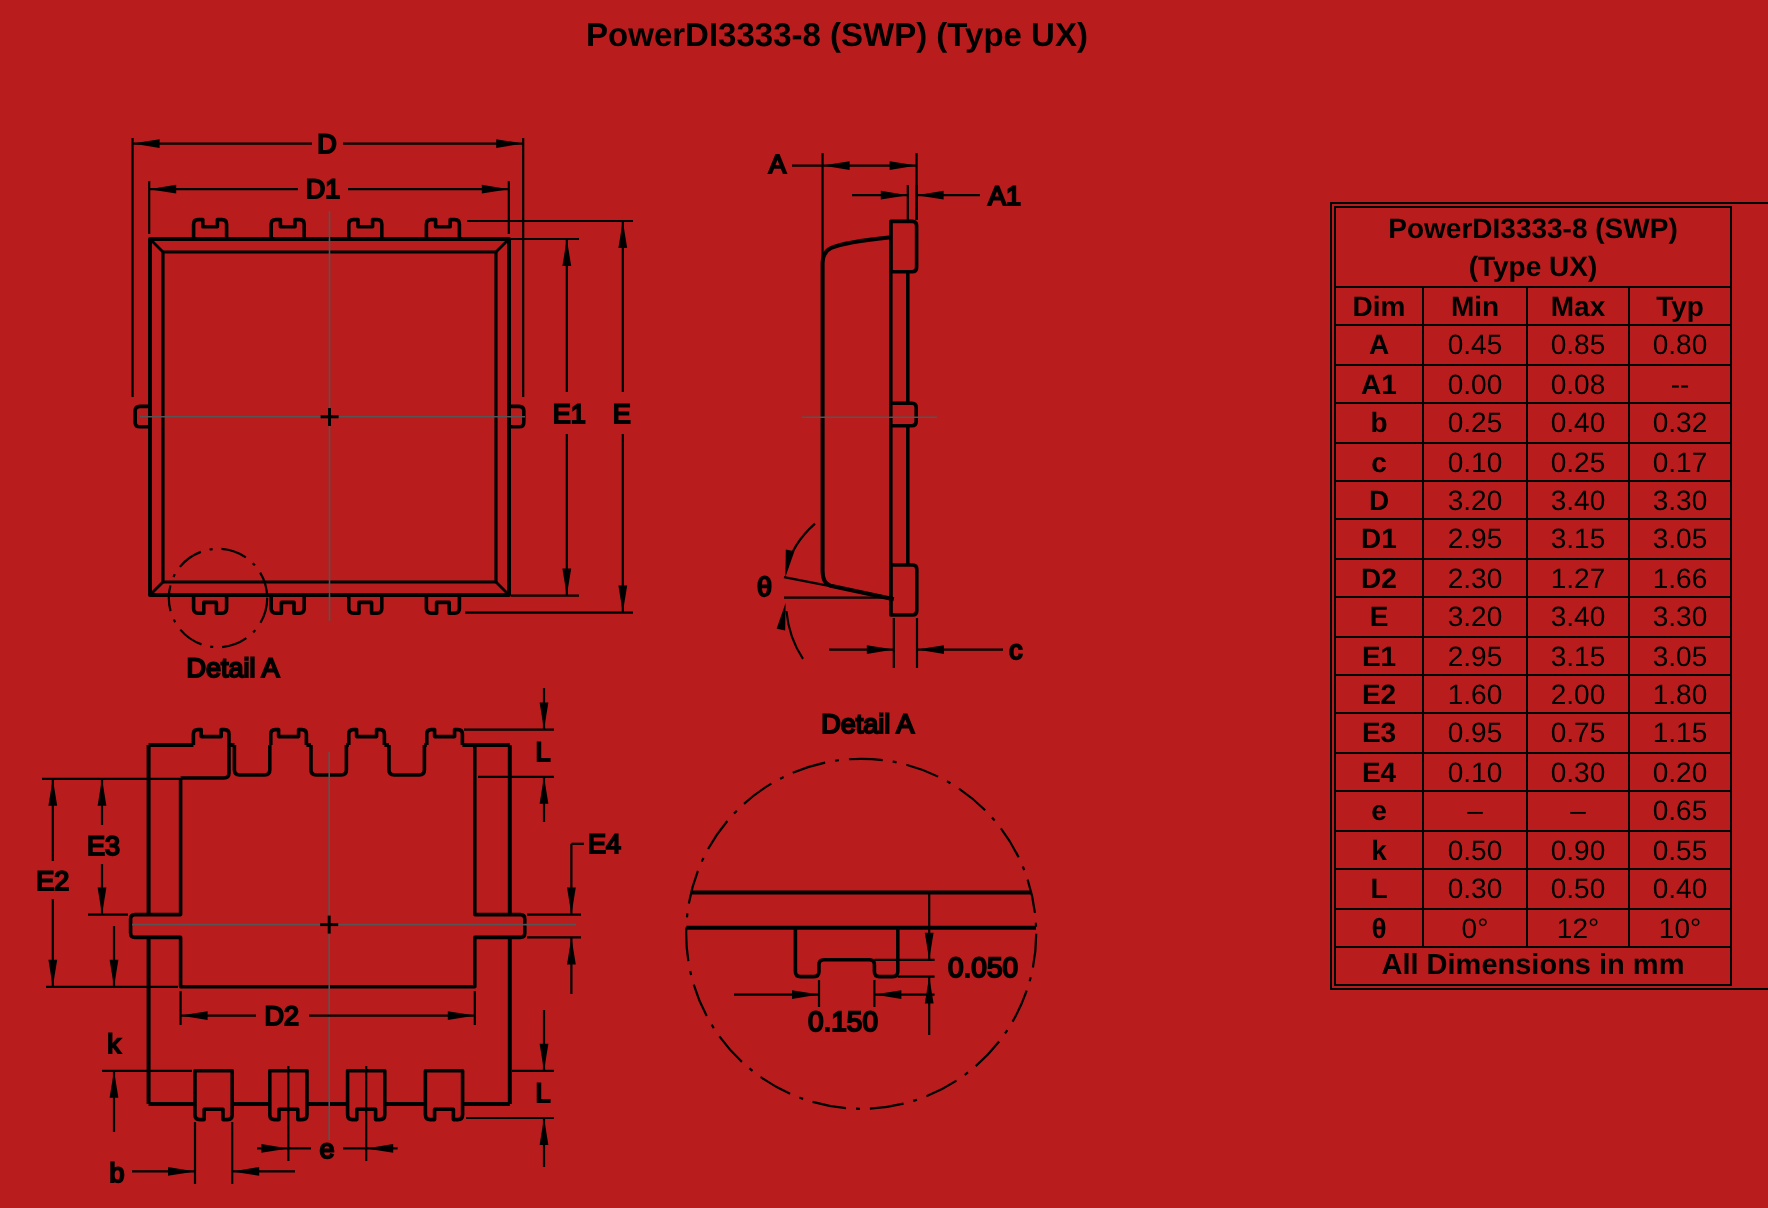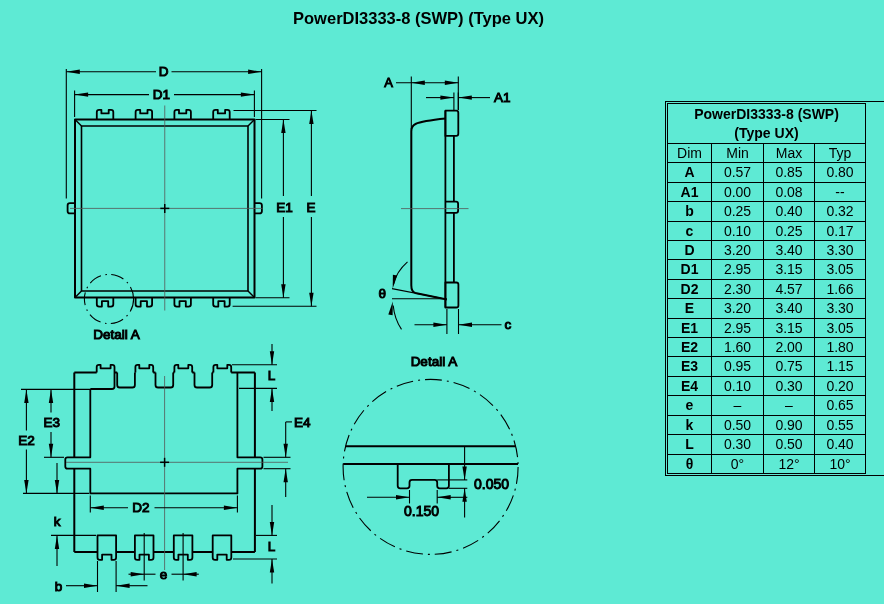--- a/index.html
+++ b/index.html
@@ -1,28 +1,28 @@
 <!DOCTYPE html>
 <html><head>
 <meta charset="utf-8">
 <style>
   html,body{margin:0;padding:0;background:#fff;}
-  #page{position:relative;width:884px;height:604px;background:#5eead4;overflow:hidden;
+  #page{position:relative;width:884px;height:604px;background:#b91c1c;overflow:hidden;
         font-family:"Liberation Sans",sans-serif;}
   #title{position:absolute;left:0;top:9px;width:837px;text-align:center;
          font-size:16.5px;font-weight:bold;color:#000;}
   svg{position:absolute;left:0;top:0;}
   table{border-collapse:collapse;table-layout:fixed;}
   #dimtbl{position:absolute;left:665px;top:69px;width:225px;box-sizing:border-box;
           border:1px solid #000;padding:1px;margin-top:32px;}
   #dimtbl table{width:199px;}
   #dimtbl td,#dimtbl th{border:1px solid #000;text-align:center;padding:0;color:#000;
       font-size:14px;line-height:18.4px;height:18.4px;overflow:hidden;}
   .tt{font-weight:bold;font-size:15px;line-height:19px;}
-  .hd{font-weight:normal;font-size:15px;}
+  .hd{font-weight:bold;font-size:15px;}
   .dim{font-weight:bold;}
 </style>
 </head>
 <body>
 <div id="page">
   <div id="title">PowerDI3333-8 (SWP) (Type UX)</div>
 
   <svg width="884" height="604" viewBox="0 0 884 604">
     <g fill="none" stroke="#000">
 <path d="M75,119.5 H254.5 V297.5 H75 Z" stroke-width="2.0" stroke="#000" stroke-linejoin="round" stroke-linecap="butt"></path>
@@ -243,21 +243,21 @@
             <td colspan="4" class="tt" style="height:39px;border-bottom:1px solid #000;">PowerDI3333-8 (SWP)<br>(Type UX)</td>
           </tr>
       <tr>
             <td class="hd">Dim</td>
             <td class="hd">Min</td>
             <td class="hd">Max</td>
             <td class="hd">Typ</td>
           </tr>
       <tr>
             <td class="dim">A</td>
-            <td>0.57</td>
+            <td>0.45</td>
             <td>0.85</td>
             <td>0.80</td>
           </tr>
       <tr>
             <td class="dim">A1</td>
             <td>0.00</td>
             <td>0.08</td>
             <td>--</td>
           </tr>
       <tr>
@@ -280,21 +280,21 @@
           </tr>
       <tr>
             <td class="dim">D1</td>
             <td>2.95</td>
             <td>3.15</td>
             <td>3.05</td>
           </tr>
       <tr>
             <td class="dim">D2</td>
             <td>2.30</td>
-            <td>4.57</td>
+            <td>1.27</td>
             <td>1.66</td>
           </tr>
       <tr>
             <td class="dim">E</td>
             <td>3.20</td>
             <td>3.40</td>
             <td>3.30</td>
           </tr>
       <tr>
             <td class="dim">E1</td>
@@ -336,17 +336,20 @@
             <td class="dim">L</td>
             <td>0.30</td>
             <td>0.50</td>
             <td>0.40</td>
           </tr>
       <tr>
             <td class="dim">θ</td>
             <td>0°</td>
             <td>12°</td>
             <td>10°</td>
+          </tr>
+      <tr>
+            <td colspan="4" class="dim" style="font-size:14.5px;">All Dimensions in mm</td>
           </tr>
     </tbody>
       </table>
   </div>
 </div>
 
 </body></html>

